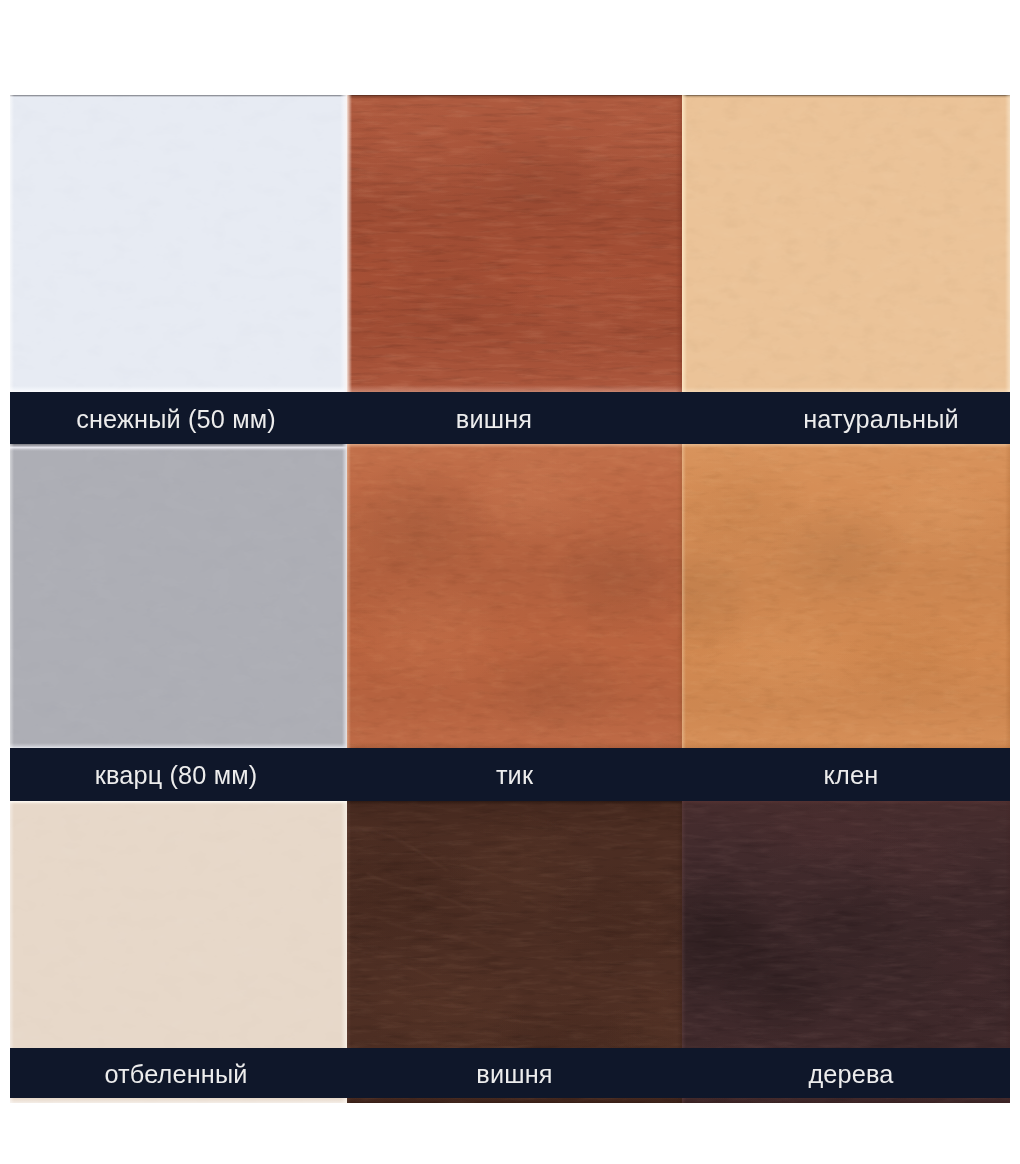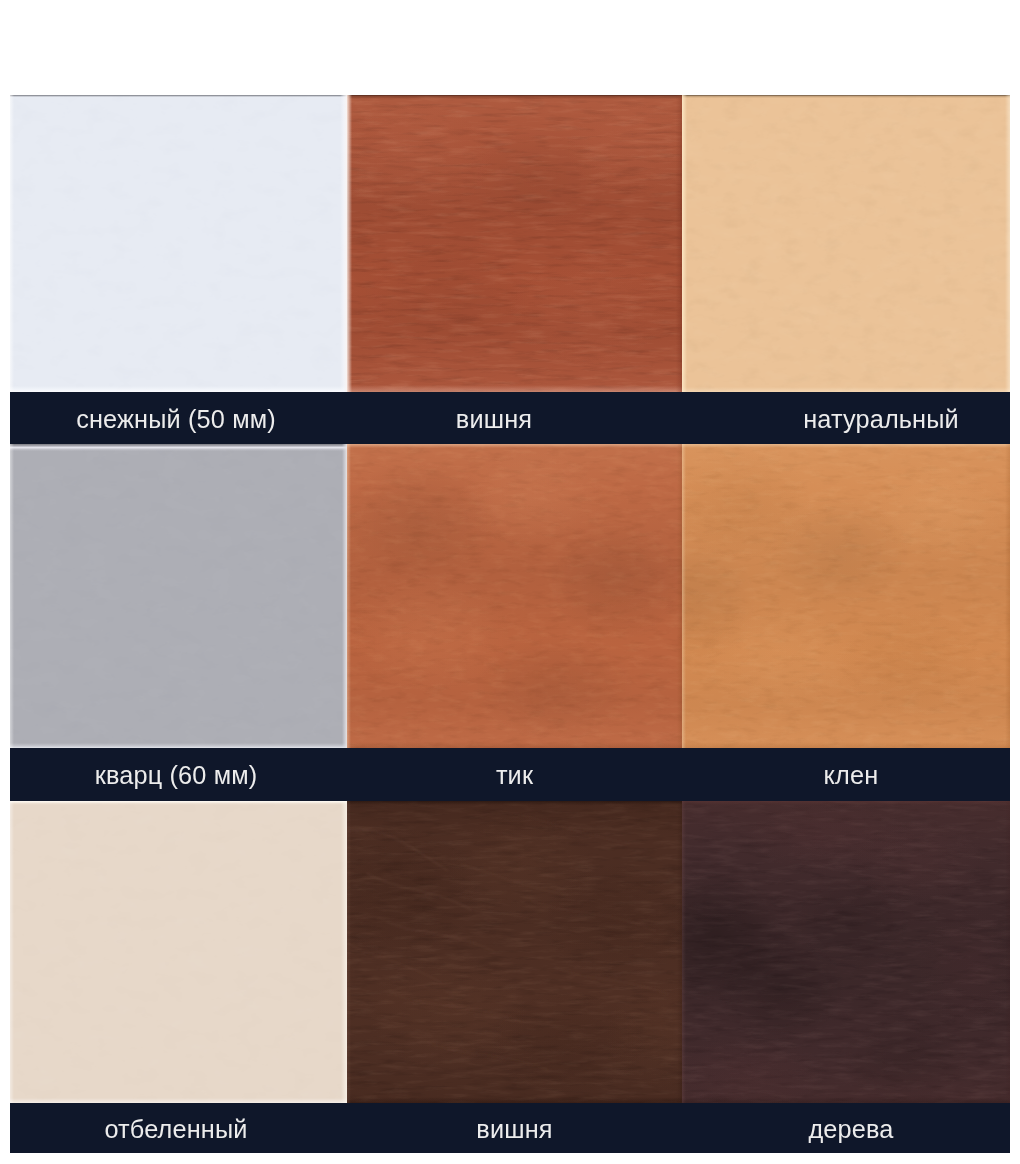--- a/index.html
+++ b/index.html
@@ -290,21 +290,21 @@
             </g>
           </svg>
           <div class="edge" style="left:0;top:0;width:100%;height:4px;background:linear-gradient(to bottom,rgba(255,236,206,0.4),rgba(0,0,0,0))"></div>
           <div class="edge" style="left:0;bottom:0;width:100%;height:6px;background:linear-gradient(to top,rgba(140,75,26,0.26),rgba(0,0,0,0))"></div>
           <div class="edge" style="left:0;top:0;width:4px;height:100%;background:linear-gradient(to right,rgba(255,236,206,0.35),rgba(0,0,0,0))"></div>
           <div class="edge" style="right:0;top:0;width:5px;height:100%;background:linear-gradient(to left,rgba(160,92,40,0.28),rgba(0,0,0,0))"></div>
           <div class="edge" style="left:0;top:0;width:100%;height:100%;background:linear-gradient(to bottom,rgba(255,225,180,0.10) 0%,rgba(255,220,180,0.04) 14%,rgba(0,0,0,0.04) 44%,rgba(170,95,35,0.05) 68%,rgba(0,0,0,0.03) 86%,rgba(255,215,175,0.06) 100%)"></div>
         </div>
       </div>
       <div class="band" style="top: 653px; height: 53px;">
-        <div class="lbl" style="left: 6px; width: 320px;">кварц (60 мм)</div>
+        <div class="lbl" style="left: 6px; width: 320px;">кварц (80 мм)</div>
         <div class="lbl" style="left: 344.5px; width: 320px;">тик</div>
         <div class="lbl" style="left: 681px; width: 320px;">клен</div>
       </div>
       <div class="row" style="top: 706px; height: 302px;">
         <div class="swatch" style="left: 0px; width: 337px; background: rgb(231, 216, 201);">
           <svg viewBox="0 0 337 302" preserveAspectRatio="none">
             <defs>
               <filter id="dk6" x="0" y="0" width="100%" height="100%" color-interpolation-filters="sRGB">
                 <feTurbulence type="fractalNoise" baseFrequency="0.04 0.07" numOctaves="4" seed="51" result="n"></feTurbulence>
                 <feColorMatrix in="n" type="matrix" values="0 0 0 0 0.55 0 0 0 0 0.48 0 0 0 0 0.4 0.05 0 0 0 -0.0250"></feColorMatrix>
@@ -480,19 +480,19 @@
               <ellipse cx="223.04000000000002" cy="256.7" rx="65.60000000000001" ry="42.28" fill="url(#bg8_7)"></ellipse>
             </g>
           </svg>
           <div class="edge" style="left:0;top:0;width:100%;height:4px;background:linear-gradient(to bottom,rgba(110,60,58,0.35),rgba(0,0,0,0))"></div>
           <div class="edge" style="left:0;bottom:0;width:100%;height:6px;background:linear-gradient(to top,rgba(20,8,10,0.35),rgba(0,0,0,0))"></div>
           <div class="edge" style="left:0;top:0;width:4px;height:100%;background:linear-gradient(to right,rgba(120,80,80,0.3),rgba(0,0,0,0))"></div>
           <div class="edge" style="right:0;top:0;width:5px;height:100%;background:linear-gradient(to left,rgba(58,32,34,0.3),rgba(0,0,0,0))"></div>
           <div class="edge" style="left:0;top:0;width:100%;height:100%;background:linear-gradient(to bottom,rgba(90,52,50,0.26) 0%,rgba(90,52,50,0.08) 16%,rgba(0,0,0,0.06) 42%,rgba(0,0,0,0.06) 62%,rgba(80,44,44,0.08) 84%,rgba(90,50,48,0.20) 100%)"></div>
         </div>
       </div>
-      <div class="band" style="top: 1008px; height: 50px;">
+      <div class="band" style="top: 953px; height: 50px;">
         <div class="lbl" style="left: 6px; width: 320px;">отбеленный</div>
         <div class="lbl" style="left: 344.5px; width: 320px;">вишня</div>
         <div class="lbl" style="left: 681px; width: 320px;">дерева</div>
       </div>
     </div>
 </div>
 
 </body></html>

